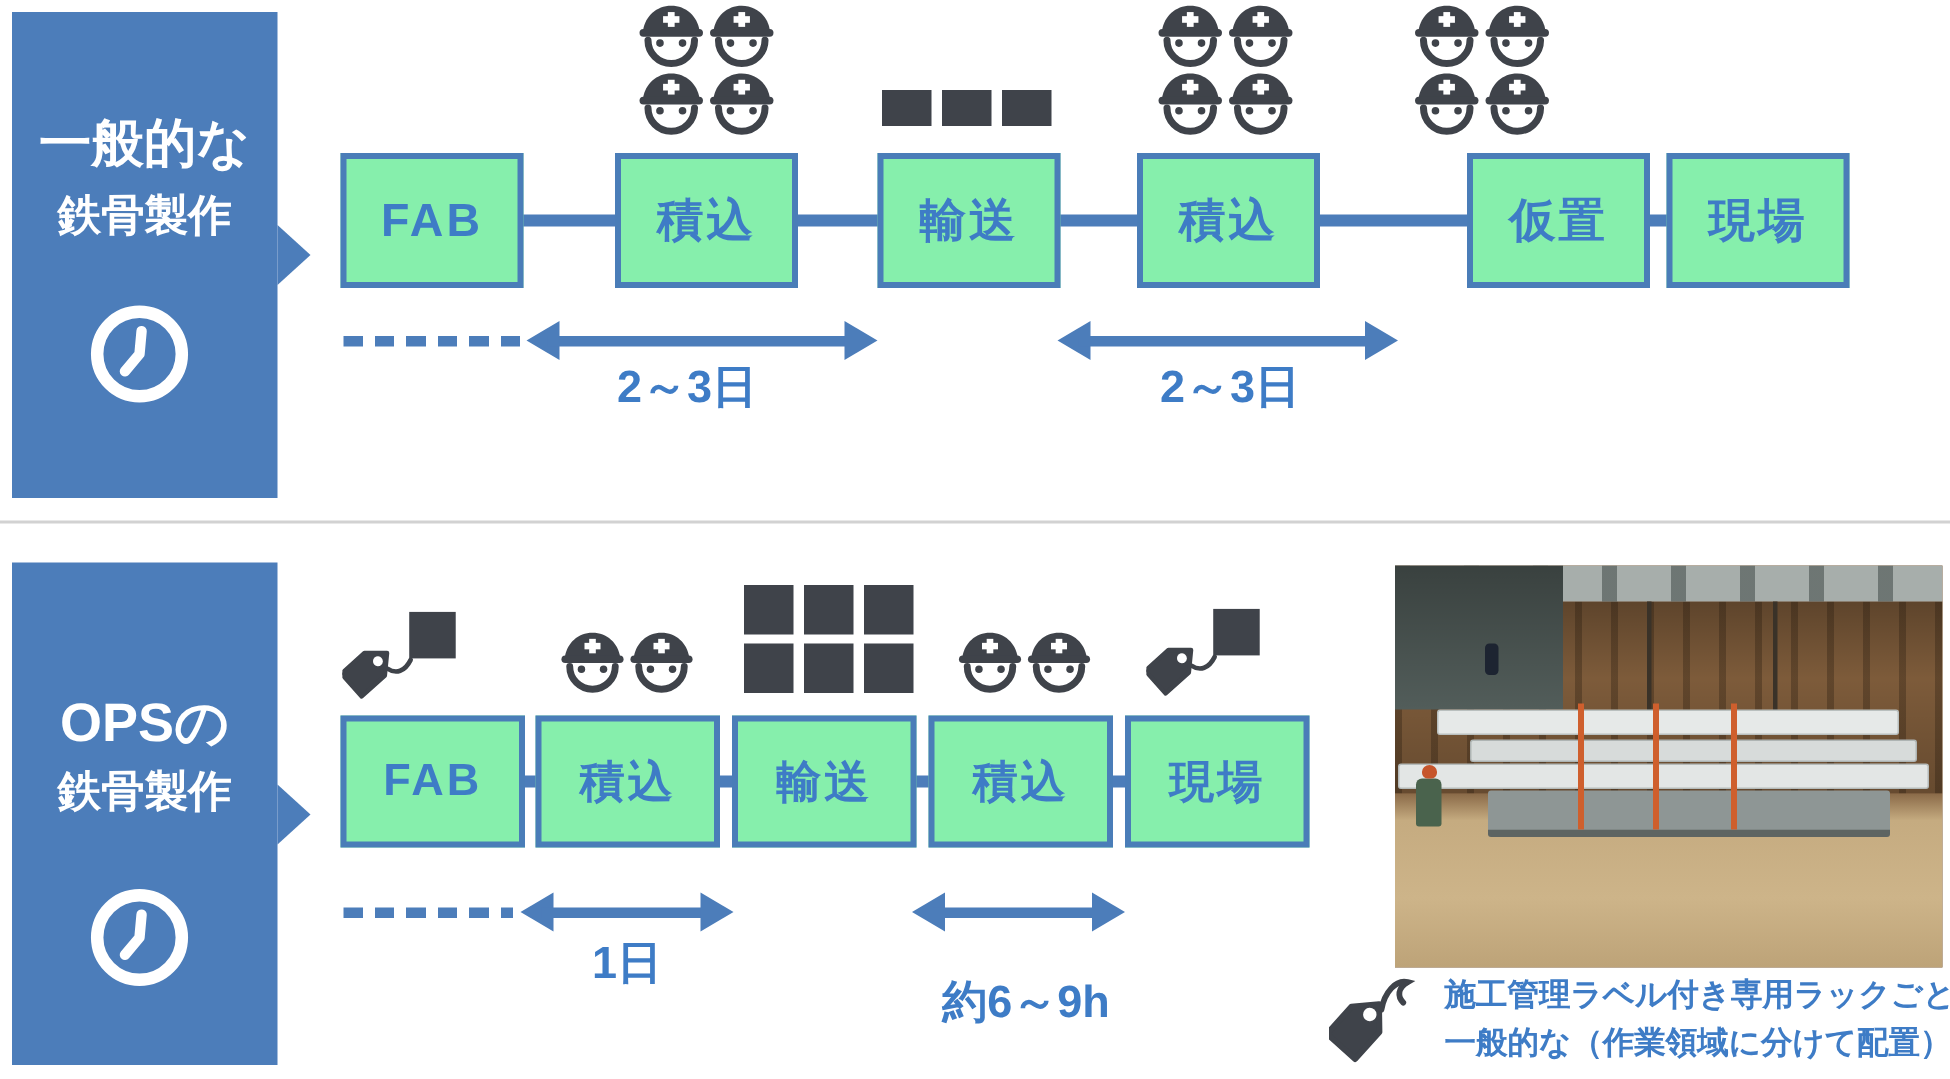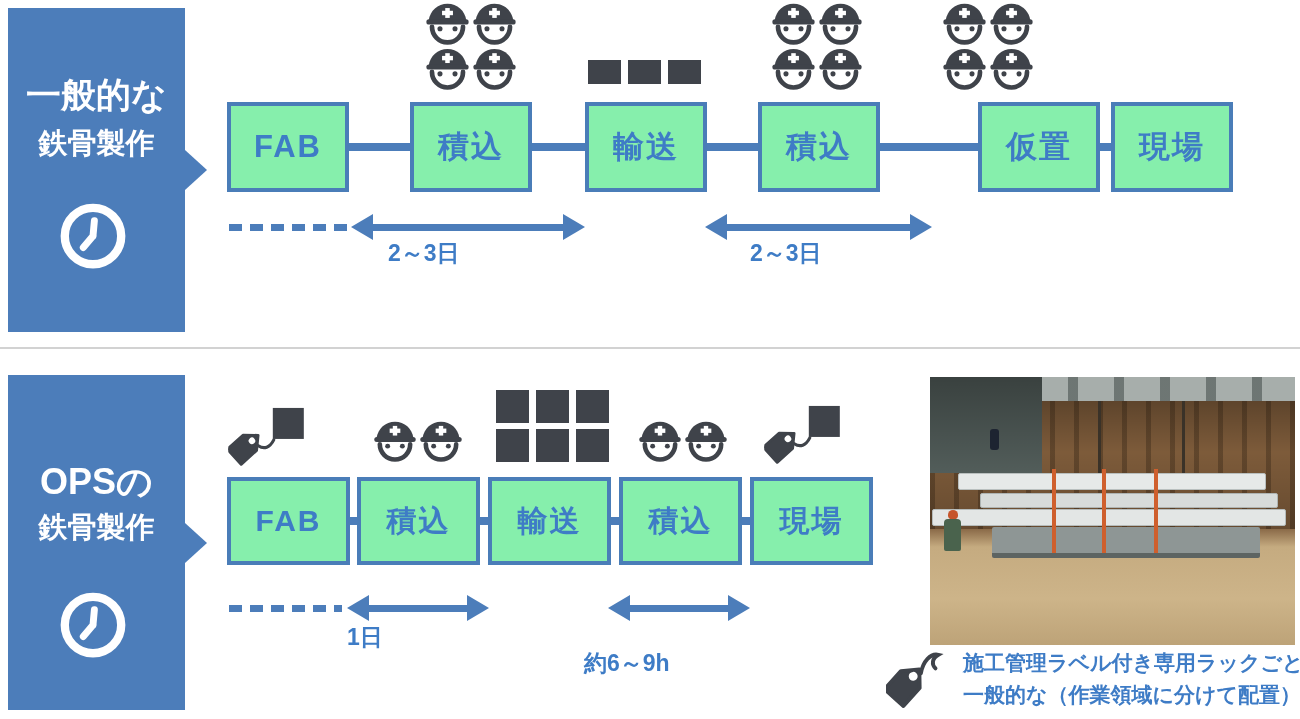--- a/index.html
+++ b/index.html
@@ -28,21 +28,21 @@
   .step-bot{width:115px;height:80px;top:477px;font-size:30px;}
   
   .darrow{position:absolute;height:26px;}
   .darrow::before,.darrow::after{content:"";position:absolute;top:0;width:0;height:0;
     border-top:13px solid transparent;border-bottom:13px solid transparent;}
   .darrow::before{left:0;border-right:22px solid var(--primary-blue);}
   .darrow::after{right:0;border-left:22px solid var(--primary-blue);}
   .darrow .shaft{position:absolute;left:14px;right:14px;top:9.5px;height:7px;background:var(--primary-blue);}
   .dash{position:absolute;height:7px;
         background:repeating-linear-gradient(90deg,var(--primary-blue) 0 13px,transparent 13px 21px);}
-  .dur-label{position:absolute;color:var(--text-blue);font-weight:bold;font-size:23px;text-align:left;white-space:nowrap;}
+  .dur-label{position:absolute;color:var(--text-blue);font-weight:bold;font-size:30px;text-align:center;white-space:nowrap;}
   
   .icon-abs{position:absolute;}
   .cargo3{position:absolute;display:flex;gap:7px;}
   .cargo3 .sq{width:33px;height:24px;background:var(--icon-dark);}
   .cargo6{position:absolute;display:grid;grid-template-columns:repeat(3,33px);gap:6px 7px;}
   .cargo6 .sq{width:33px;height:33px;background:var(--icon-dark);}
   
   .divider{position:absolute;left:0;top:347px;width:1300px;height:2px;background:var(--divider-gray);}
   
   .cap-line{position:absolute;left:963px;color:var(--text-blue);font-weight:bold;font-size:21px;white-space:nowrap;}

